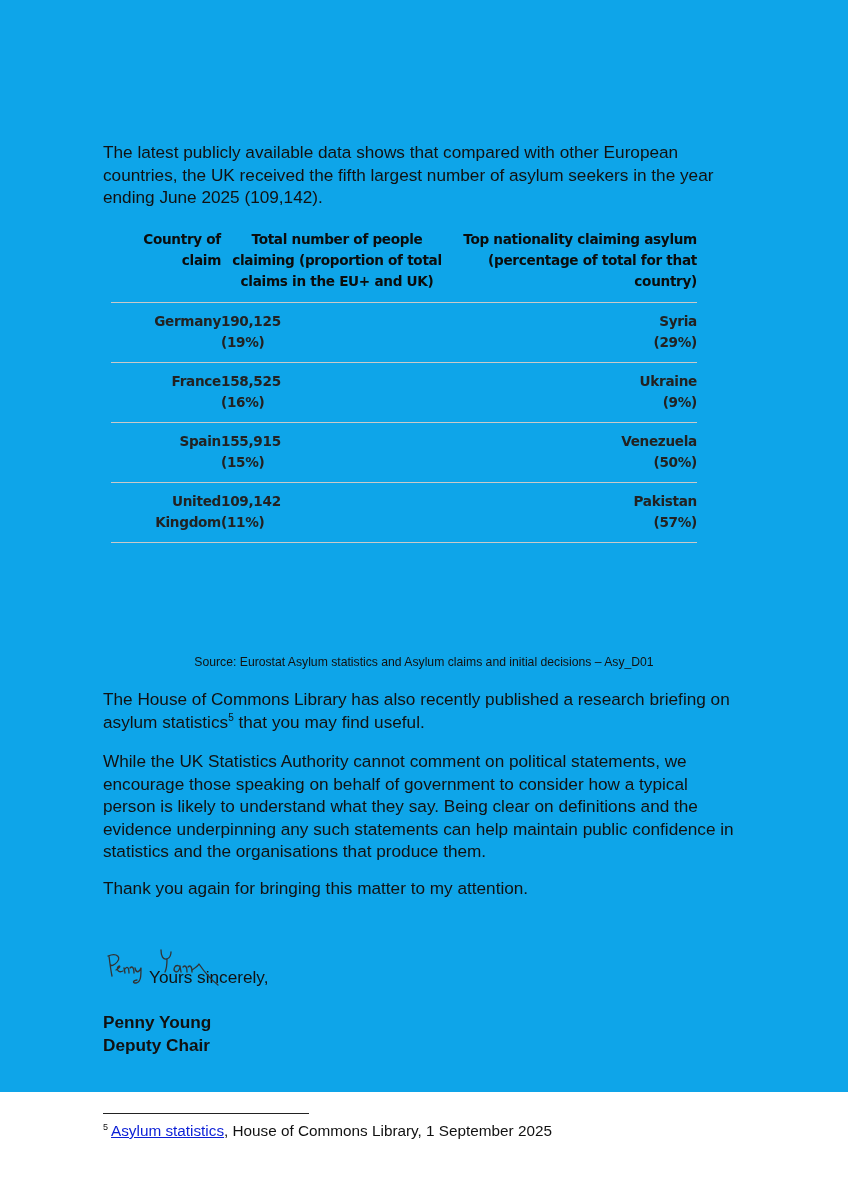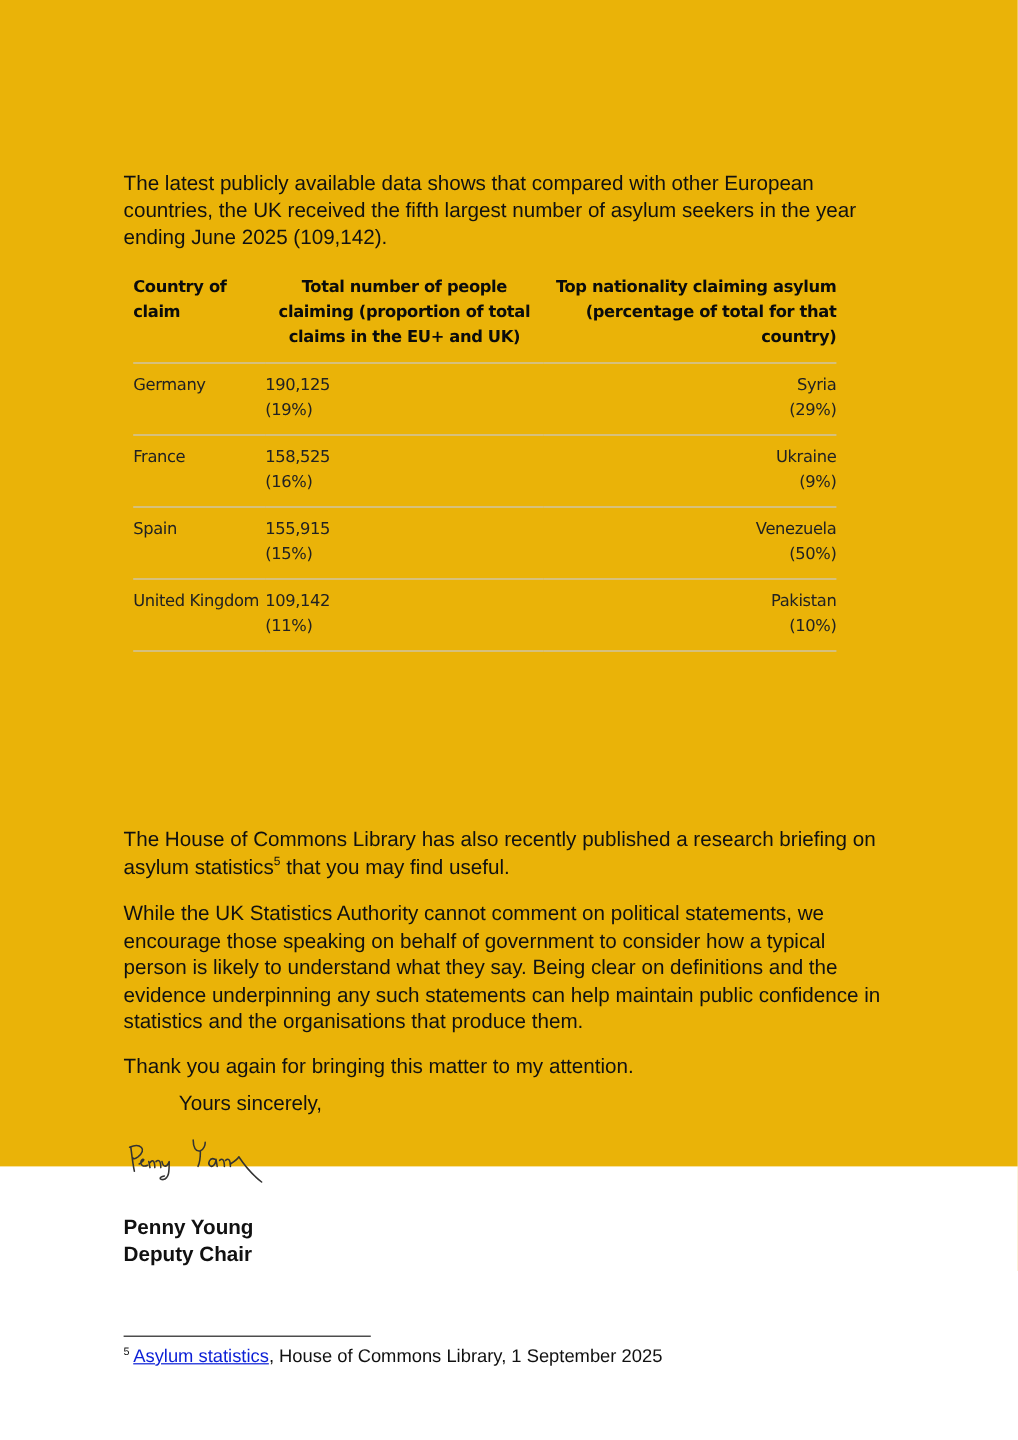--- a/index.html
+++ b/index.html
@@ -1,34 +1,34 @@
 <!DOCTYPE html>
 <html><head>
 <meta charset="utf-8">
 <style>
   html, body { margin: 0; padding: 0; background: #ffffff; }
   body { width: 848px; height: 1200px; position: relative; overflow: hidden; color: #111; }
-  .page { position: absolute; left: 0; top: 0; width: 848px; height: 972px; background: #eab308; }
+  .page { position: absolute; left: 0; top: 0; width: 848px; height: 1092px; background: #0ea5e9; }
   .para {
     position: absolute; left: 103px; width: 640px;
     font-family: "Liberation Sans", sans-serif; font-size: 17.2px; line-height: 22.5px; color: #111;
     margin: 0;
   }
   .para sup { font-size: 10px; vertical-align: 7px; line-height: 0; }
   .table-wrap {
     position: absolute; left: 111px; top: 229px; width: 586px;
     font-family: "DejaVu Sans", sans-serif; color: #0b0c0c;
   }
   .table-title {
     font-weight: bold; font-size: 14.2px; line-height: 21px; letter-spacing: -0.35px; margin: 0 0 10px 0;
   }
   table { width: 100%; border-collapse: collapse; font-size: 13.6px; line-height: 21px; letter-spacing: -0.3px; }
   th { font-weight: bold; vertical-align: top; padding: 0 0 10px 0; border-bottom: 1px solid #c9c9c9; }
-  td { vertical-align: top; padding: 8px 0 9px 0; border-bottom: 1px solid #c9c9c9; font-weight: normal; color: #222; }
-  .c1 { text-align: left; width: 110px; }
+  td { vertical-align: top; padding: 8px 0 9px 0; border-bottom: 1px solid #c9c9c9; font-weight: bold; color: #222; }
+  .c1 { text-align: right; width: 110px; }
   .c2 { width: 232px; }
   .c3 { text-align: right; }
   .cell-line { display: block; }
   .source {
     position: absolute; left: 0; width: 848px; top: 655px; text-align: center;
     font-family: "Liberation Sans", sans-serif; font-size: 12.2px; color: #111;
   }
   .sig {
     position: absolute; left: 103px; top: 946px; width: 130px; height: 46px;
   }
@@ -92,35 +92,36 @@
             </td>
           </tr>
           <tr>
             <td class="c1"><span>United Kingdom</span></td>
             <td class="c2">
               <span class="cell-line">109,142</span>
               <span class="cell-line">(11%)</span>
             </td>
             <td class="c3">
               <span class="cell-line">Pakistan</span>
-              <span class="cell-line">(10%)</span>
+              <span class="cell-line">(57%)</span>
             </td>
           </tr>
         </tbody>
     </table>
   </div>
 
+  <div class="source">Source: Eurostat Asylum statistics and Asylum claims and initial decisions – Asy_D01</div>
 
   <p class="para" style="top:688px;"><span>The House of Commons Library has also recently published a research briefing on asylum statistics</span><sup>5</sup><span> that you may find useful.</span></p>
 
   <p class="para" style="top:750px;">While the UK Statistics Authority cannot comment on political statements, we encourage those speaking on behalf of government to consider how a typical person is likely to understand what they say. Being clear on definitions and the evidence underpinning any such statements can help maintain public confidence in statistics and the organisations that produce them.</p>
 
   <p class="para" style="top:877px;">Thank you again for bringing this matter to my attention.</p>
 
-  <p class="para" style="top:908px;margin-left:46px;">Yours sincerely,</p>
+  <p class="para" style="top:966px;margin-left:46px;">Yours sincerely,</p>
 
   <svg class="sig" viewBox="0 0 130 46">
     <g fill="none" stroke="#333" stroke-width="1.3" stroke-linecap="round" stroke-linejoin="round">
       <path d="M6 10 C7 18 8 26 9 30 M5 10 C14 6 20 12 12 18 C9 20 8 20 8 19"></path>
       <path d="M13 24 C16 22 18 20 16 20 C13 21 14 28 20 25"></path>
       <path d="M21 22 L22 27 M22 23 C24 20 26 21 26 27 M27 22 C29 20 31 21 31 27"></path>
       <path d="M32 22 C33 27 36 27 38 22 C38 30 38 36 33 37 C30 37 29 35 34 34"></path>
       <path d="M58 4 C58 10 60 14 64 13 C67 12 68 8 68 6 M64 13 C64 18 63 24 62 26"></path>
       <path d="M76 20 C72 18 69 24 73 26 C76 26 77 22 77 20 L78 26 M80 21 C82 19 84 20 84 26 M85 21 C87 19 89 20 89 26"></path>
       <path d="M89 24 C92 22 95 20 96 18 C100 24 106 32 115 39"></path>

